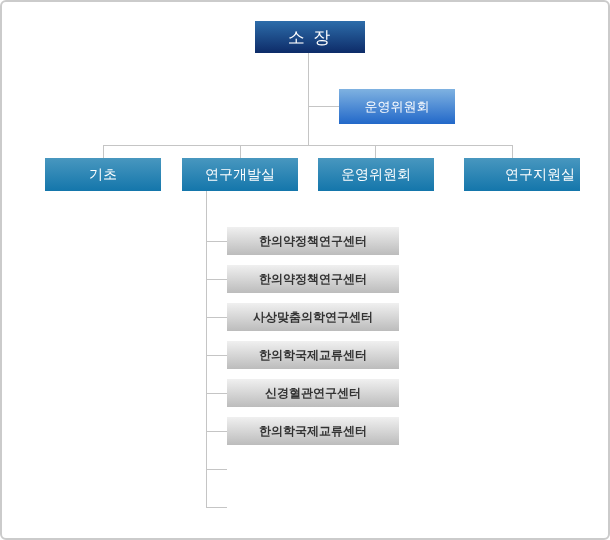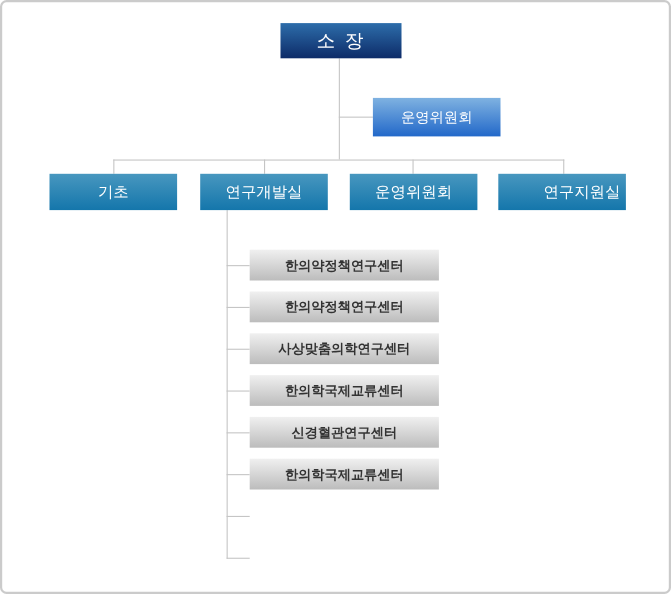--- a/index.html
+++ b/index.html
@@ -45,21 +45,21 @@
   }
 
   .dept {
     top: 156px; width: 116px; height: 33px;
     background: linear-gradient(to bottom, var(--dept-top, #4897bf), var(--dept-bottom, #1476ab));
     font-size: 14px;
   }
   .dept-0 { left: 43px; }
   .dept-1 { left: 180px; }
   .dept-2 { left: 316px; }
-  .dept-3 { left: 451px; padding-left: 36px; }
+  .dept-3 { left: 462px; padding-left: 36px; }
 
   .centers {
     position: absolute;
     left: 225px; top: 225px; width: 172px;
     display: flex;
     flex-direction: column;
     gap: 10px;
   }
   .center-box {
     height: 28px;

